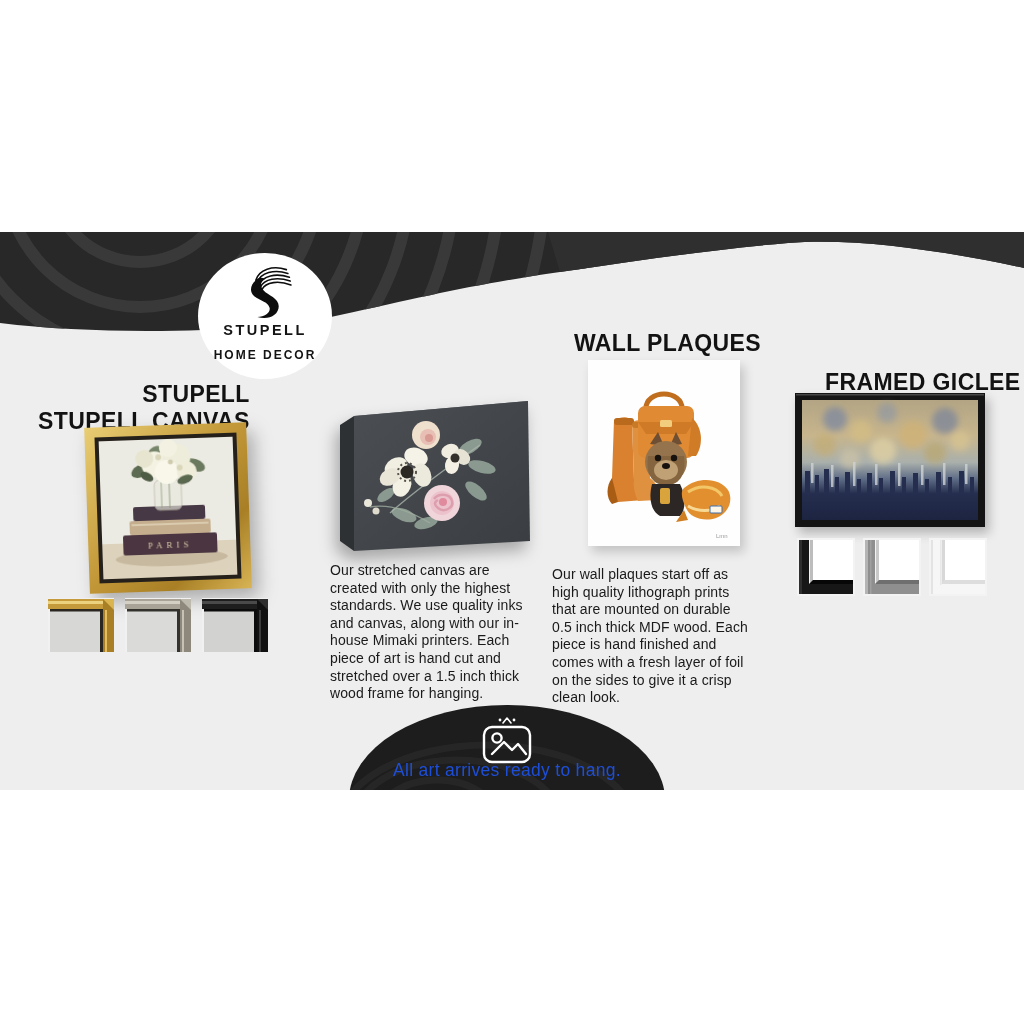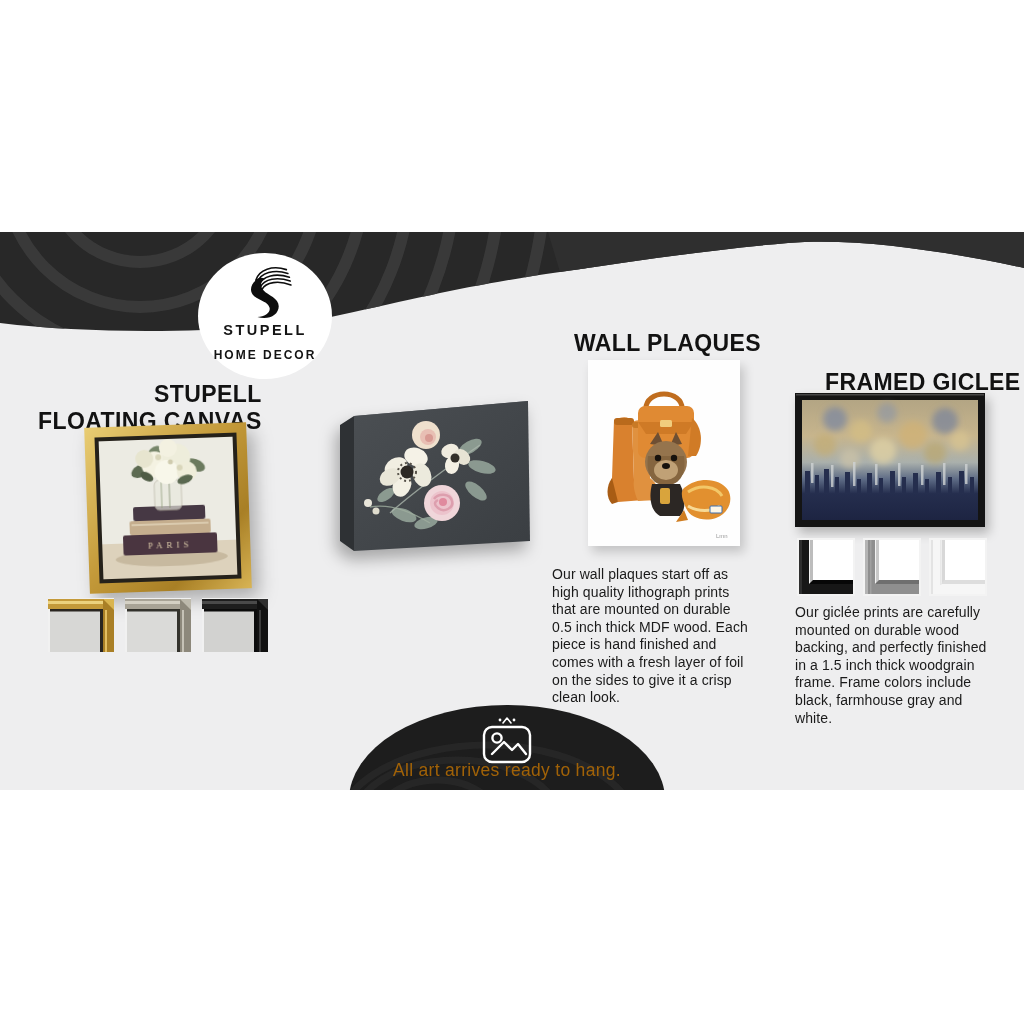--- a/index.html
+++ b/index.html
@@ -52,21 +52,21 @@
   }
   
   .giclee{
     position:absolute;left:795px;top:161px;width:190px;height:134px;
     box-shadow:4px 6px 10px rgba(0,0,0,.25);
   }
   
   .dome-svg{position:absolute;left:317px;top:468px;width:380px;height:92px;}
   .dome-text{
     position:absolute;left:317px;top:528px;width:380px;text-align:center;
-    color:#a16207;font-size:17.5px;letter-spacing:.3px;z-index:5;
+    color:#1d4ed8;font-size:17.5px;letter-spacing:.3px;z-index:5;
   }
 </style>
 </head>
 <body>
 
 <div class="page">
   <div class="stage">
 
     <svg class="abs" style="left:0;top:0;" width="1024" height="120" viewBox="0 0 1024 120">
       <defs>
@@ -101,21 +101,21 @@
           <path d="M70,30 C54,24 37,26 32,36"></path>
         </g>
         <path d="M24,24 C17,30 15,39 22,45 C29,51 40,52 42,60 C43.5,66 36,72 26,72 C40,76.5 54,70 54,58 C54,47 40,44 34,37 C29,31 30,26 36,22 C30,19.5 26.5,21 24,24 Z" fill="#0d0d0d"></path>
       </svg>
       <div class="logo-name">STUPELL</div>
       <div class="logo-sub">HOME DECOR</div>
     </div>
 
     <h2 class="col-title" style="left:38px;top:130px;">
       <span>STUPELL</span>
-      <span>FLOATING CANVAS</span>
+      <span>STUPELL CANVAS</span>
     </h2>
 
     <div class="float-frame">
       <svg width="164" height="168" viewBox="0 0 164 168">
         <defs>
           <linearGradient id="goldG" x1="0" y1="0" x2="1" y2="1">
             <stop offset="0" stop-color="#e9cd74"></stop>
               <stop offset=".45" stop-color="#c49a3a"></stop>
             <stop offset=".75" stop-color="#a87f25"></stop>
               <stop offset="1" stop-color="#d8b455"></stop>
@@ -250,20 +250,21 @@
           </g>
 
           <circle cx="112" cy="108" r="18" fill="#f0d6da"></circle>
           <circle cx="112" cy="108" r="12" fill="#ecc3cc"></circle>
           <path d="M104,104 C108,98 120,98 122,106 C124,113 114,118 108,113 C104,110 104,107 108,105" fill="none" stroke="#dd9fae" stroke-width="2.5"></path>
           <circle cx="113" cy="107" r="4" fill="#e08a9e"></circle>
         </g>
       </svg>
     </div>
 
+    <p class="desc" style="left:330px;top:330px;width:208px;">Our stretched canvas are created with only the highest standards. We use quality inks and canvas, along with our in-house Mimaki printers. Each piece of art is hand cut and stretched over a 1.5 inch thick wood frame for hanging.</p>
 
     <h2 class="col-title" style="left:574px;top:79px;">
       <span>WALL PLAQUES</span>
     </h2>
 
     <div class="plaque">
       <svg width="152" height="186" viewBox="0 0 152 186">
         <rect width="152" height="186" fill="#fefefe"></rect>
         <g>
 
@@ -395,21 +396,20 @@
           <rect x="14" y="2" width="42" height="44" fill="#ffffff"></rect>
           <rect x="13" y="2" width="3" height="44" fill="#d8d8d8"></rect>
           <polygon points="2,2 12,2 12,46 56,46 56,56 2,56" fill="#f6f6f6"></polygon>
           <polygon points="12,46 16,42 56,42 56,46" fill="#dddddd"></polygon>
           <rect x="2" y="2" width="2" height="54" fill="#e3e3e3"></rect>
           <rect x="11" y="2" width="1.5" height="45" fill="#e8e8e8"></rect>
         </svg>
       </div>
     </div>
 
-    <p class="desc" style="left:795px;top:372px;width:200px;">Our giclée prints are carefully mounted on durable wood backing, and perfectly finished in a 1.5 inch thick woodgrain frame. Frame colors include black, farmhouse gray and white.</p>
 
     <svg class="dome-svg" viewBox="0 0 380 92">
       <defs>
         <clipPath id="domeClip">
             <ellipse cx="190" cy="100" rx="158" ry="95"></ellipse>
           </clipPath>
       </defs>
       <ellipse cx="190" cy="100" rx="158" ry="95" fill="#1d1d1d"></ellipse>
       <g clip-path="url(#domeClip)" fill="none" stroke="#2d2d2d" stroke-width="7" opacity=".6">
         <ellipse cx="120" cy="120" rx="60" ry="40"></ellipse>

